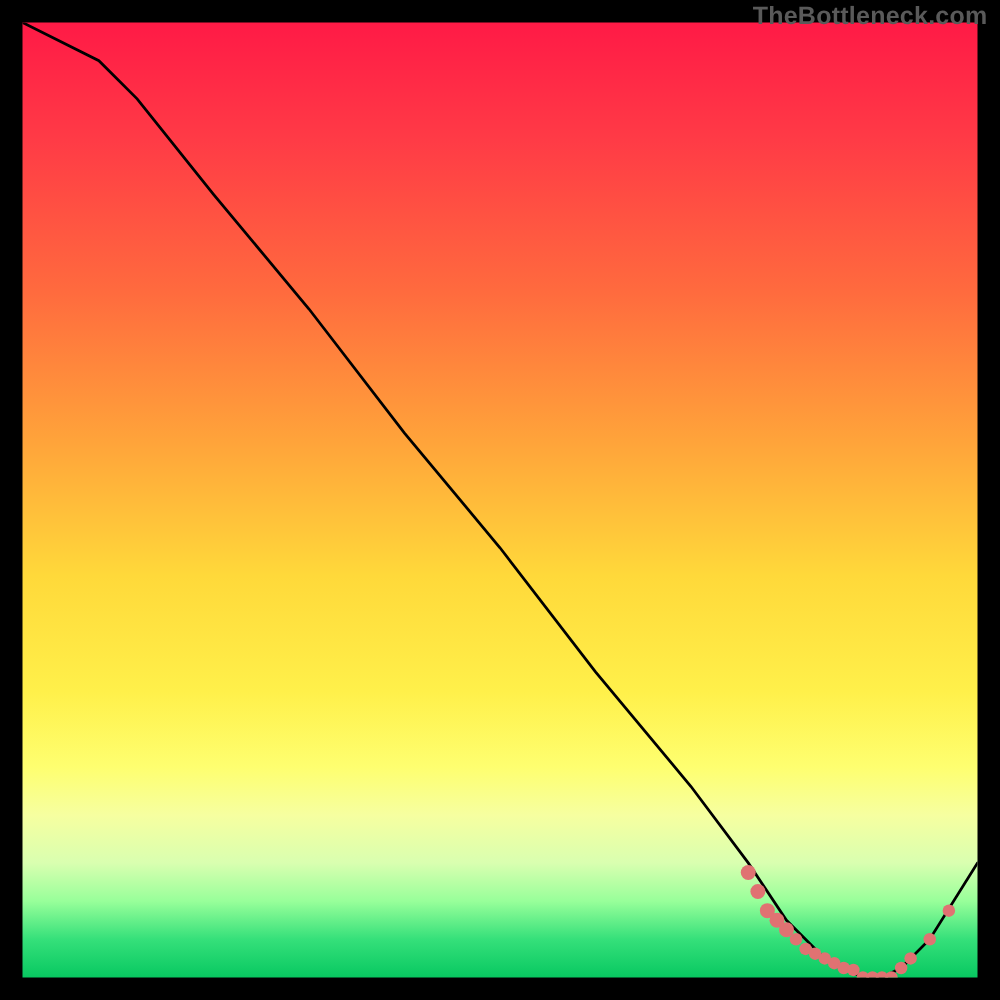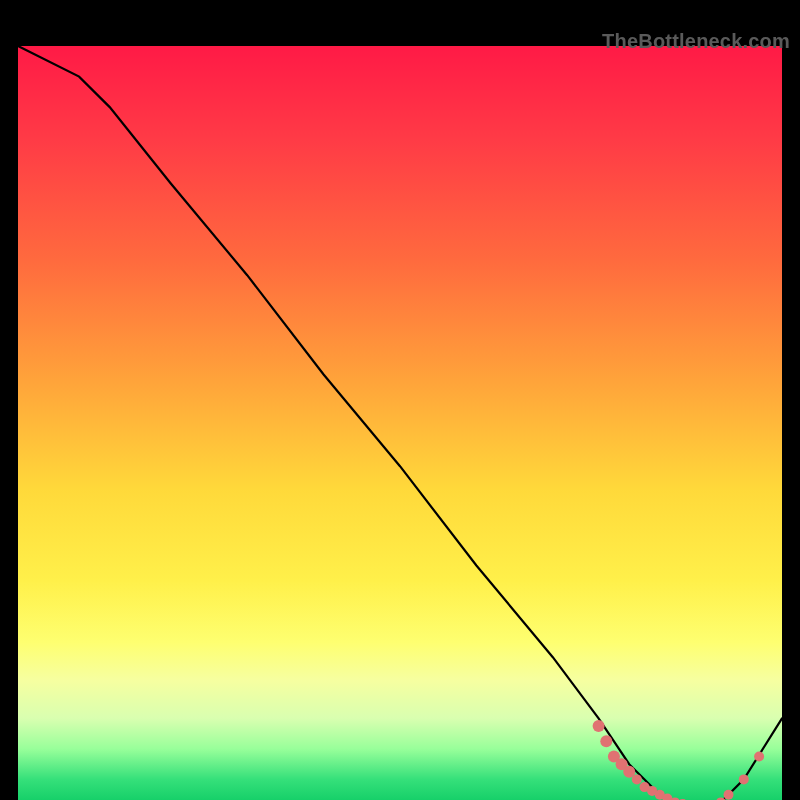--- a/index.html
+++ b/index.html
@@ -10,21 +10,20 @@
     background: #000;
     overflow: hidden;
   }
   .frame {
     position: absolute;
     left: 0;
     top: 0;
     width: 800px;
     height: 703px;
     background: #000;
-    margin-top: 28px;
   }
   .plot {
     position: absolute;
     left: 18px;
     top: 18px;
     width: 764px;
     height: 764px;
     background: linear-gradient(
       to bottom,
       #ff1a46 0%,

